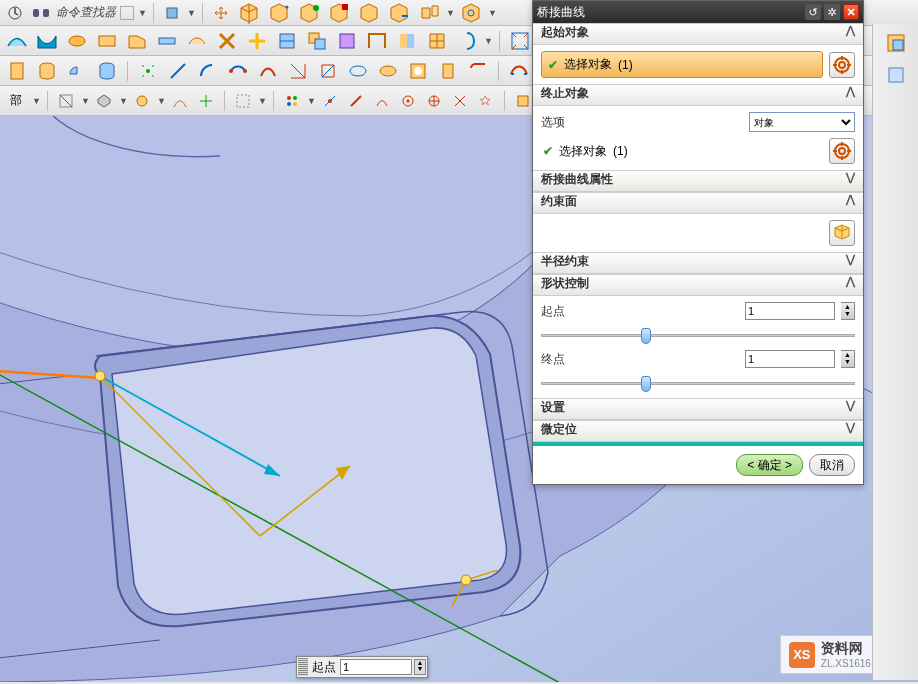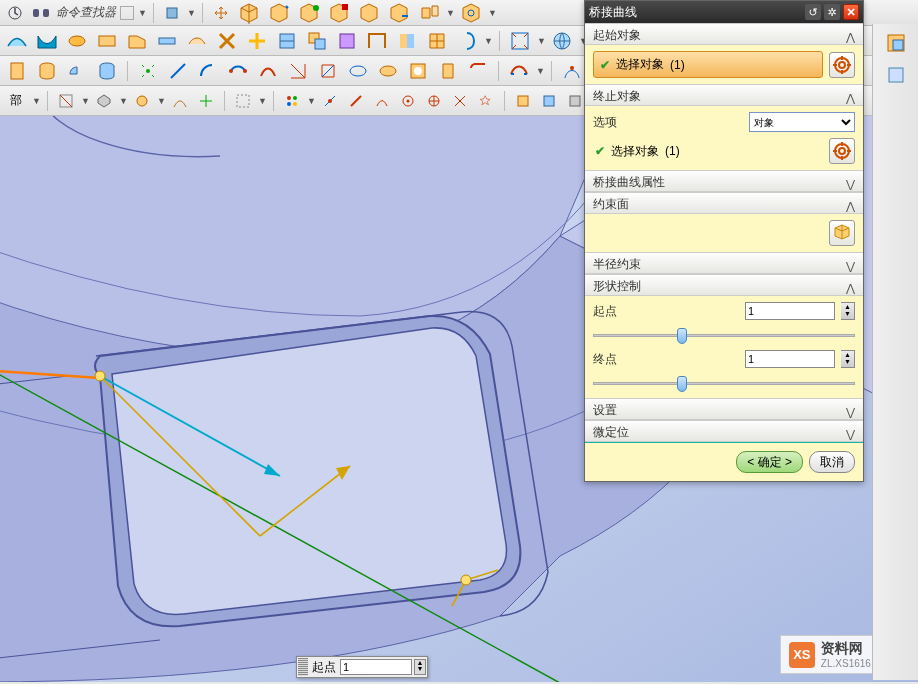--- a/index.html
+++ b/index.html
@@ -15,46 +15,46 @@
 .finder-label { color: #444; font-style: italic; }
 .finder-input { width: 14px; height: 14px; border: 1px solid #aaa; }
 .dropdown-arrow { width: 8px; font-size: 9px; color: #555; }
 .viewport { position: relative; width: 918px; height: calc(684px - 118px); background: linear-gradient(to bottom right,#dfe5f5 0%, #c8d4f0 40%, #a8b8e0 100%); overflow: hidden; }
 .viewport svg { position: absolute; inset: 0; }
 .float-input { position: absolute; left: 296px; top: 540px; background: #eee; border: 1px solid #888; display: flex; align-items: center; padding: 1px; gap: 2px; box-shadow: 1px 1px 3px rgba(0,0,0,.3); }
 .float-input .grip { width: 10px; height: 18px; background: repeating-linear-gradient(#888,#888 1px,#ddd 1px,#ddd 2px); }
 .float-input .lbl { font-size: 12px; padding: 0 2px; }
 .float-input input { width: 72px; height: 16px; font-size: 11px; border: 1px solid #888; padding: 0 2px; }
 .float-input .spin { width: 12px; height: 16px; background: #ddd; border: 1px solid #888; display: flex; flex-direction: column; font-size: 7px; line-height: 6px; text-align: center; }
-.panel { position: absolute; right: 54px; top: 0; width: 280px; background: #fef9c3; border: 1px solid #666; box-shadow: 0 2px 6px rgba(0,0,0,.3); }
+.panel { position: absolute; right: 54px; top: 0; width: 332px; background: #ffffff; border: 1px solid #666; box-shadow: 0 2px 6px rgba(0,0,0,.3); }
 .panel-title { background: linear-gradient(#4a4a4a,#2a2a2a); color: #fff; height: 22px; display: flex; align-items: center; padding: 0 4px; font-size: 12px; }
 .panel-title .spacer { flex: 1; }
 .panel-title .tbtn { width: 16px; height: 16px; margin-left: 3px; border-radius: 2px; display: inline-flex; align-items: center; justify-content: center; font-size: 11px; }
 .tbtn.reset { background: #555; }
 .tbtn.gear { background: #555; }
 .tbtn.close { background: linear-gradient(#ff6b3f,#d63010); border: 1px solid #a02000; color:#fff; font-weight: bold; }
-.section-head { background: linear-gradient(#fefefe,#e6e6e2); border-top: 1px solid #ccc; border-bottom: 1px solid #ccc; height: 22px; display: flex; align-items: flex-end; padding: 0 8px; font-weight: normal; color: #333; }
+.section-head { background: linear-gradient(#fefefe,#e6e6e2); border-top: 1px solid #ccc; border-bottom: 1px solid #ccc; height: 22px; display: flex; align-items: flex-start; padding: 0 8px; font-weight: bold; color: #333; }
 .section-head .caret { margin-left: auto; font-size: 11px; color: #555; }
 .section-body { padding: 6px 8px; display: flex; flex-direction: column; gap: 6px; }
 .row { display: flex; align-items: center; gap: 6px; }
 .row label { flex: 0 0 64px; color: #333; }
 .select-obj { flex: 1; display: flex; align-items: center; gap: 6px; }
 .select-obj.active { background: linear-gradient(#ffe0a8,#f3b65a); border: 1px solid #d68a1d; border-radius: 3px; padding: 4px 6px; }
 .select-obj .chk { color: #2a9d2a; font-weight: bold; }
 .select-obj.plain { padding: 4px 2px; }
 .target-btn { width: 26px; height: 26px; background: linear-gradient(#fff,#e6e6e0); border: 1px solid #999; border-radius: 3px; display: flex; align-items: center; justify-content: center; }
 .target-btn svg { width: 18px; height: 18px; }
 .cube-btn { width: 26px; height: 26px; background: linear-gradient(#fff,#e6e6e0); border: 1px solid #999; border-radius: 3px; display: flex; align-items: center; justify-content: center; }
 .sel { width: 106px; height: 20px; border: 1px solid #7a94c9; background: #fff; font-size: 10px; }
 .numfield { width: 90px; height: 18px; border: 1px solid #888; background: #fff; font-size: 11px; padding: 0 2px; }
 .spin2 { width: 14px; height: 18px; background: linear-gradient(#eee,#ccc); border: 1px solid #888; border-left: none; display: flex; flex-direction: column; font-size: 7px; line-height: 7px; text-align: center; }
 .slider { position: relative; width: 100%; height: 18px; }
 .slider .track { position: absolute; top: 8px; left: 0; right: 0; height: 3px; background: #ccc; border: 1px solid #aaa; }
 .slider .thumb { position: absolute; top: 2px; width: 10px; height: 16px; background: linear-gradient(#cfe8ff,#7db8f0); border: 1px solid #4a86c0; border-radius: 3px 3px 5px 5px; }
-.btnbar { display: flex; justify-content: flex-end; gap: 6px; padding: 8px; border-top: 1px solid #14b8a6; }
+.btnbar { display: flex; justify-content: flex-end; gap: 6px; padding: 8px; border-top: 4px solid #14b8a6; }
 .btn { height: 22px; padding: 0 10px; border: 1px solid #888; border-radius: 10px; background: linear-gradient(#fdfdfd,#e0e0e0); font-size: 12px; }
 .btn.primary { background: linear-gradient(#d6f0c0,#9fd87a); border-color: #5a9a3a; }
 .rpane { position: absolute; right: 0; top: 24px; width: 46px; height: calc(684px - 28px); background: linear-gradient(90deg,#efefef,#e4e4e4); border-left: 1px solid #bbb; display: flex; flex-direction: column; align-items: center; padding-top: 6px; gap: 6px; }
 .watermark { position: absolute; right: 12px; bottom: 8px; background: rgba(255,255,255,.85); border: 1px solid #ccc; padding: 4px 8px; font-size: 14px; color: #444; display: flex; align-items: center; gap: 6px; }
 .watermark .logo { width: 26px; height: 26px; background: #e73; border-radius: 4px; display:flex;align-items:center;justify-content:center;color:#fff;font-weight:bold;font-size:13px; }
 .watermark .sub { font-size: 10px; color: #888; }
 </style>
 </head>
 <body>
 

